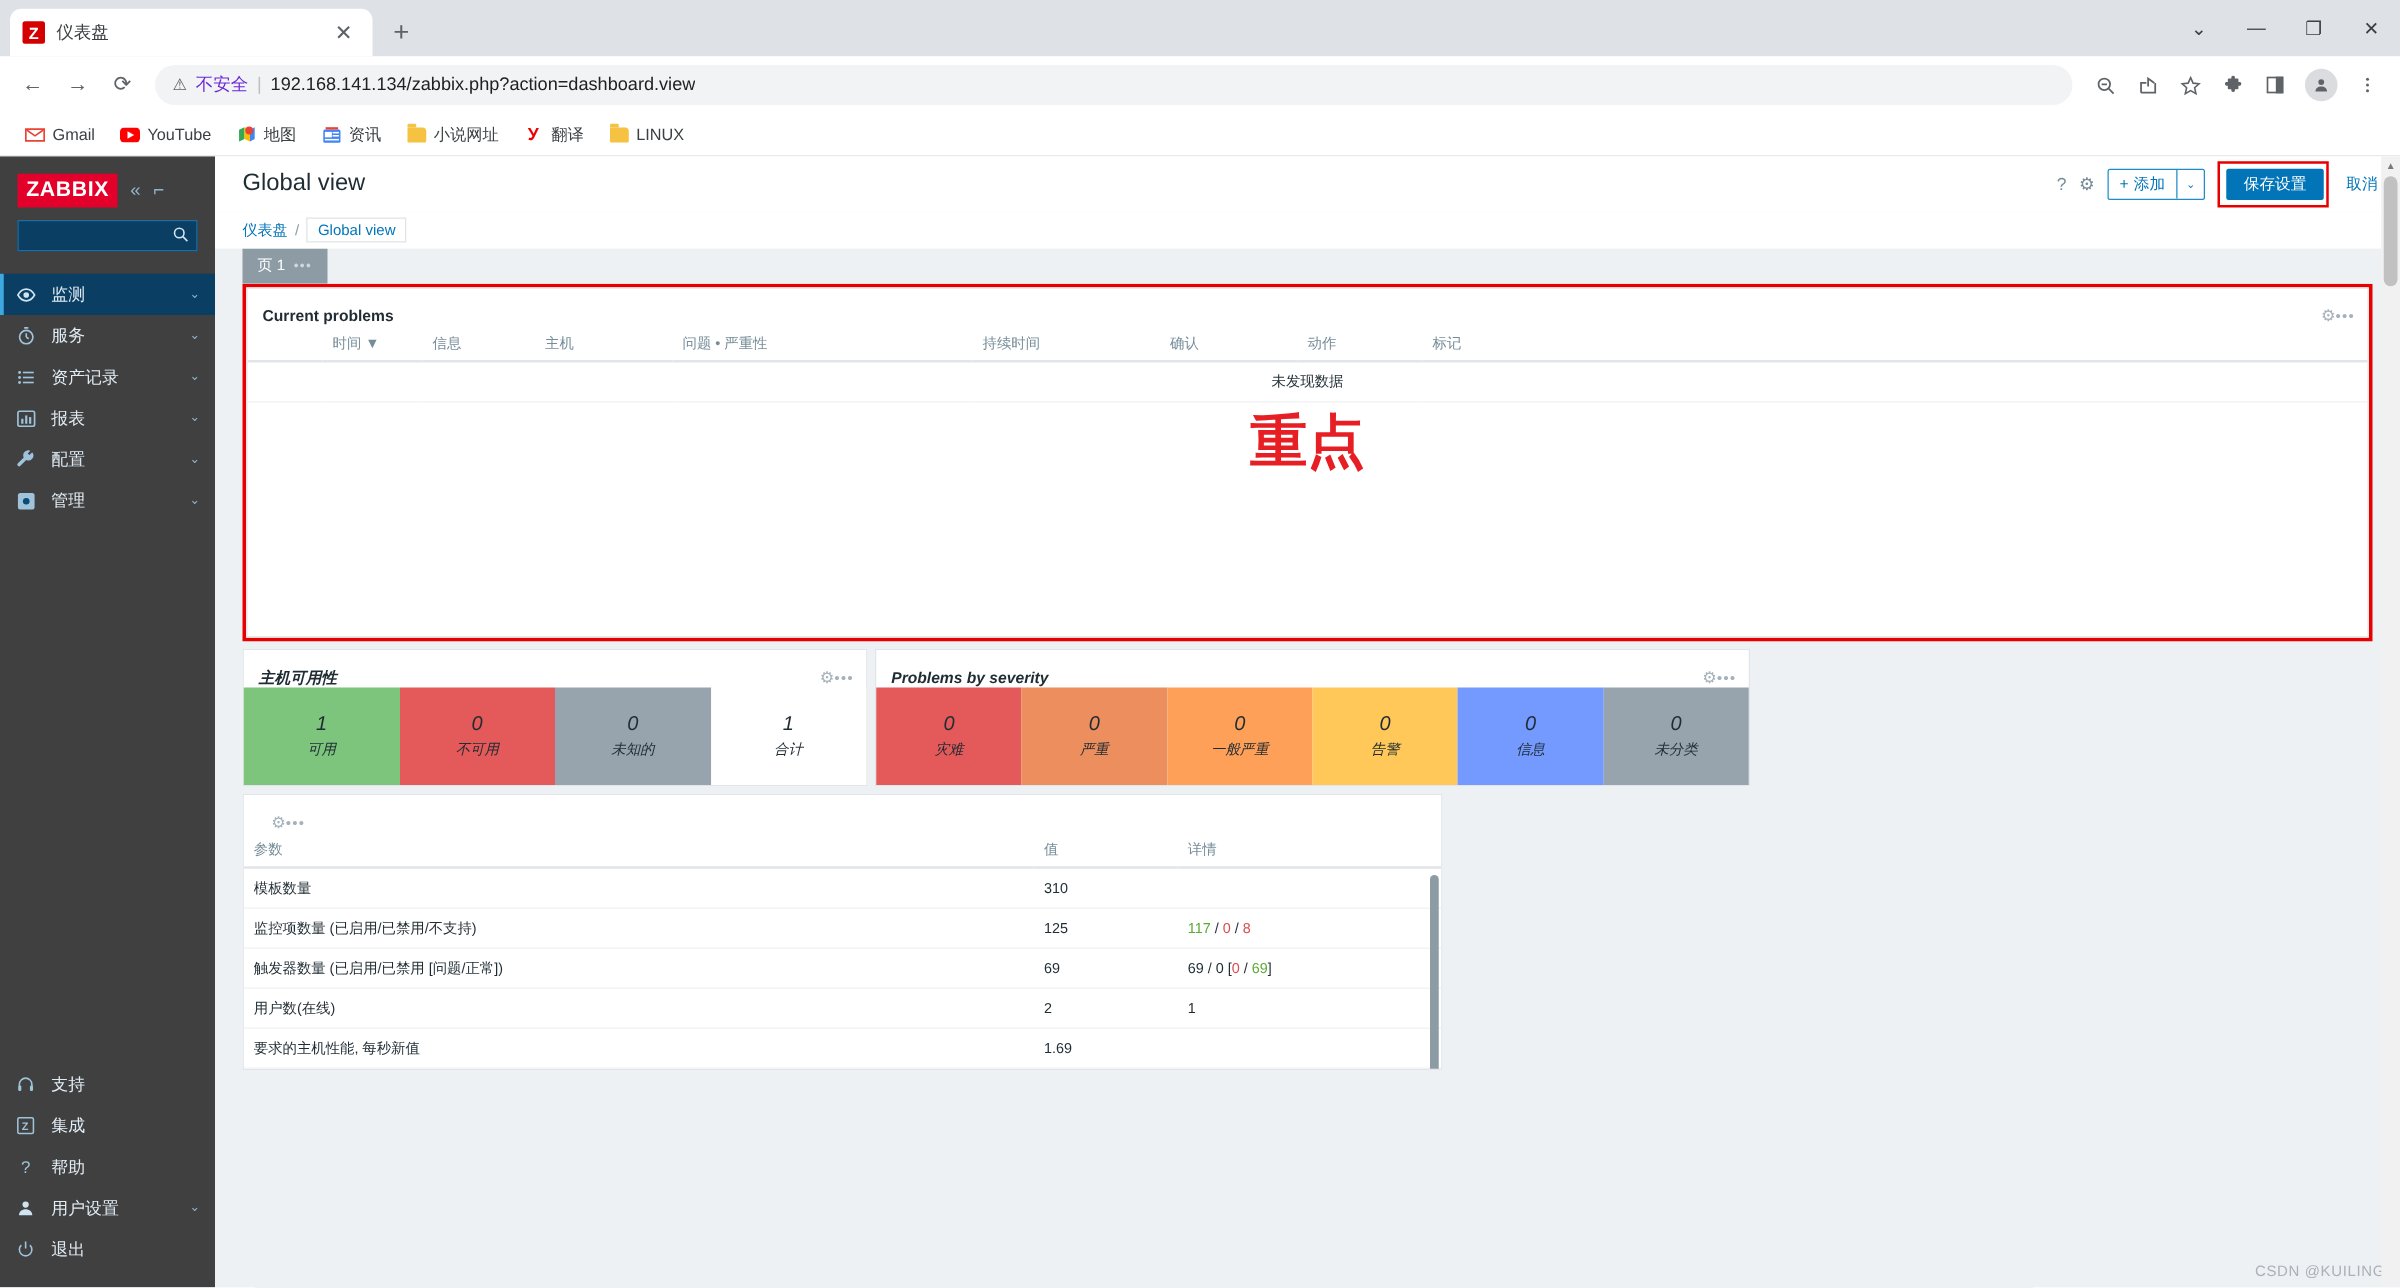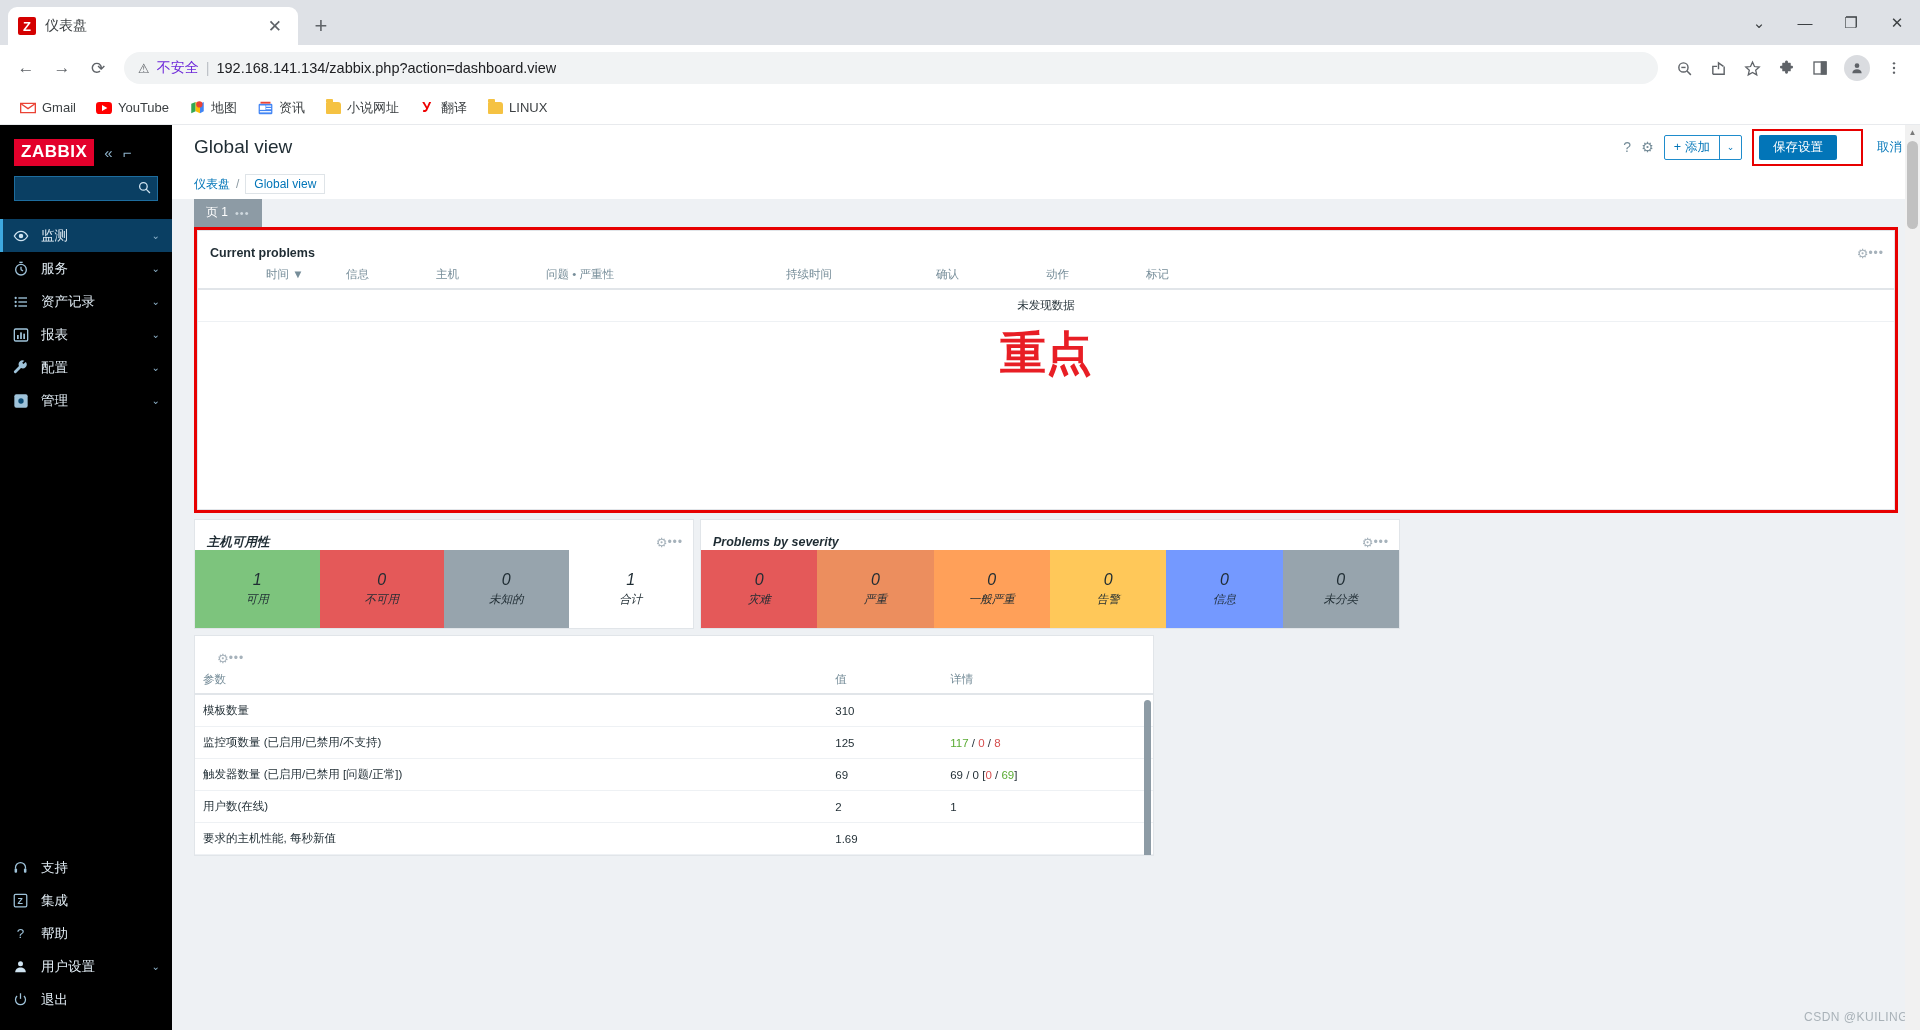--- a/index.html
+++ b/index.html
@@ -79,21 +79,21 @@
   .bm-ico { width: 16px; height: 16px; flex: 0 0 16px; display:flex; align-items:center; justify-content:center; font-size: 12px; }
   .folder-ico {
     width: 15px; height: 12px; background: #f5c242; border-radius: 1px 3px 1px 1px; position: relative;
   }
   .folder-ico::before { content:''; position:absolute; top:-3px; left:0; width:7px; height:3px; background:#f5c242; border-radius:1px 1px 0 0;}
 
   
   .app { flex: 1; display: flex; background: #f0f2f5; position: relative; overflow: hidden; }
 
   .sidebar {
-    width: 172px; background: #000000; flex: 0 0 172px; display: flex; flex-direction: column;
+    width: 172px; background: #404040; flex: 0 0 172px; display: flex; flex-direction: column;
     color: #c8d6e0; position: relative;
   }
   .sb-top { padding: 14px 14px 0 14px; }
   .sb-logo-row { display: flex; align-items: center; gap: 10px; }
   .zbx-logo {
     background: #e3002b; color: #fff; font-weight: bold; font-size: 17px;
     padding: 3px 7px 4px 7px; letter-spacing: .5px; font-family: "Liberation Sans", sans-serif;
   }
   .sb-ctrl { color: #8fb4cc; font-size: 15px; cursor: pointer; }
   .sb-search-wrap { margin: 10px 0 6px 0; }
@@ -129,21 +129,21 @@
   .page-title { font-size: 19px; color: #1f2c33; font-weight: normal; flex: 1; }
   .head-actions { display: flex; align-items: center; gap: 10px; }
   .hd-ico { color: #768d99; font-size: 14px; cursor: pointer; }
   .btn-add {
     display: flex; align-items: center; border: 1px solid #1f8ccc; border-radius: 2px;
     height: 25px; overflow: hidden; cursor: pointer;
   }
   .btn-add .lbl { color: #0275b8; font-size: 12.5px; padding: 0 9px; display: flex; align-items: center; gap: 4px; }
   .btn-add .caret { border-left: 1px solid #1f8ccc; color: #0275b8; font-size: 9px;
                     width: 22px; height: 100%; display: flex; align-items: center; justify-content: center; }
-  .save-wrap { border: 2px solid #e70000; padding: 4px 24px 4px 5px; display: flex; align-items: center; }
+  .save-wrap { border: 2px solid #e70000; padding: 4px 2px 4px 5px; display: flex; align-items: center; }
   .btn-save {
     background: #0275b8; color: #fff; border: 0; border-radius: 2px; height: 25px;
     padding: 0 14px; font-size: 12.5px; cursor: pointer; font-family: "Liberation Sans", sans-serif;
   }
   .btn-cancel { color: #0275b8; font-size: 12.5px; cursor: pointer; margin-left: 4px; }
 
   .breadcrumb-row {
     background: #fff; height: 30px; display: flex; align-items: center; padding: 0 22px;
     font-size: 12px; flex: 0 0 30px;
   }

